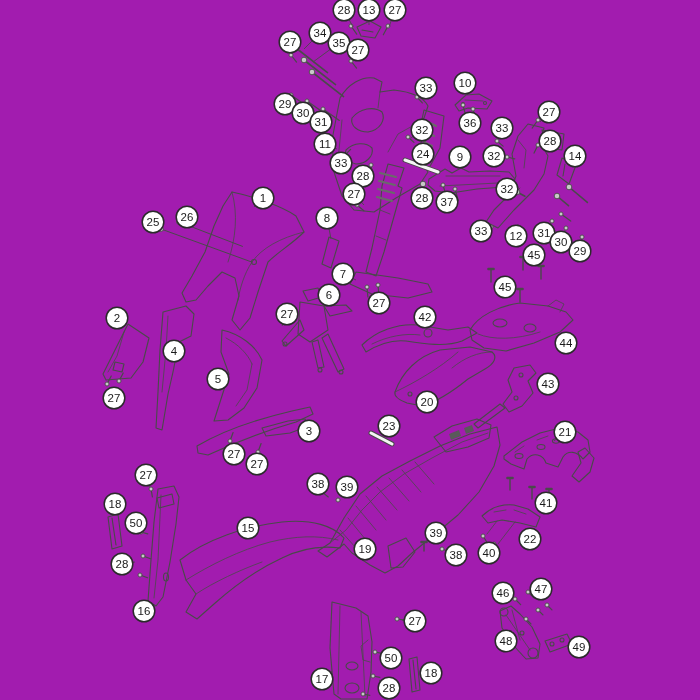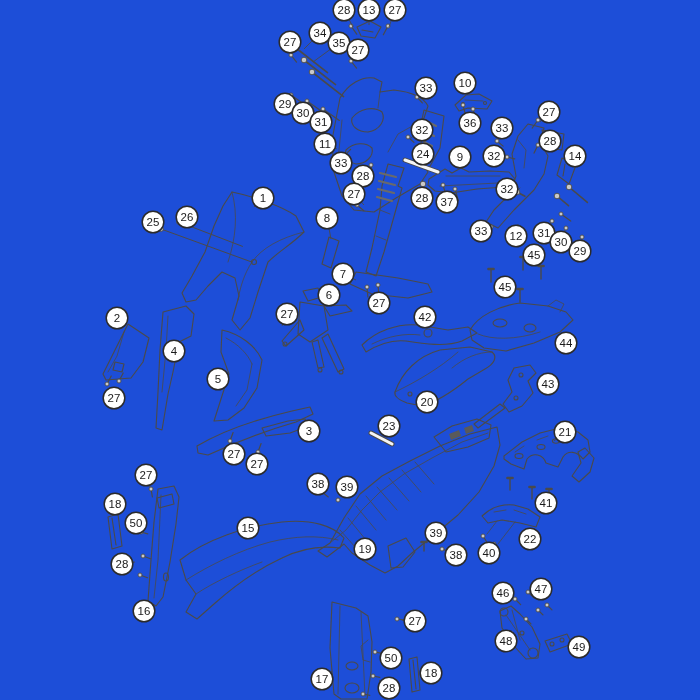--- a/index.html
+++ b/index.html
@@ -1,17 +1,17 @@
 <!DOCTYPE html>
 <html><head>
 <meta charset="utf-8">
 <style>
   html,body{margin:0;padding:0;background:#ffffff;}
   body{font-family:"Liberation Sans", sans-serif;}
-  .stage{position:relative;width:700px;height:700px;background:#1d4ed8;overflow:hidden;}
+  .stage{position:relative;width:700px;height:700px;background:#a21caf;overflow:hidden;}
   svg{display:block;}
   .parts path, .parts line, .parts ellipse, .parts circle{
     stroke:#4a4a4a;fill:none;stroke-width:1.1;stroke-linejoin:round;stroke-linecap:round;
   }
   .parts .thin{stroke-width:0.8;}
   .parts .blob{fill:#5a5a5a;stroke:none;}
   .parts .hatch{stroke-width:2.2;stroke:#6a6a6a;}
   .balloon-circle{fill:#ffffff;stroke:#2b2b2b;stroke-width:1.5;}
   .balloon-text{fill:#1a1a1a;font-family:"Liberation Sans", sans-serif;}
   .leader{stroke:#4a4a4a;stroke-width:0.9;}

